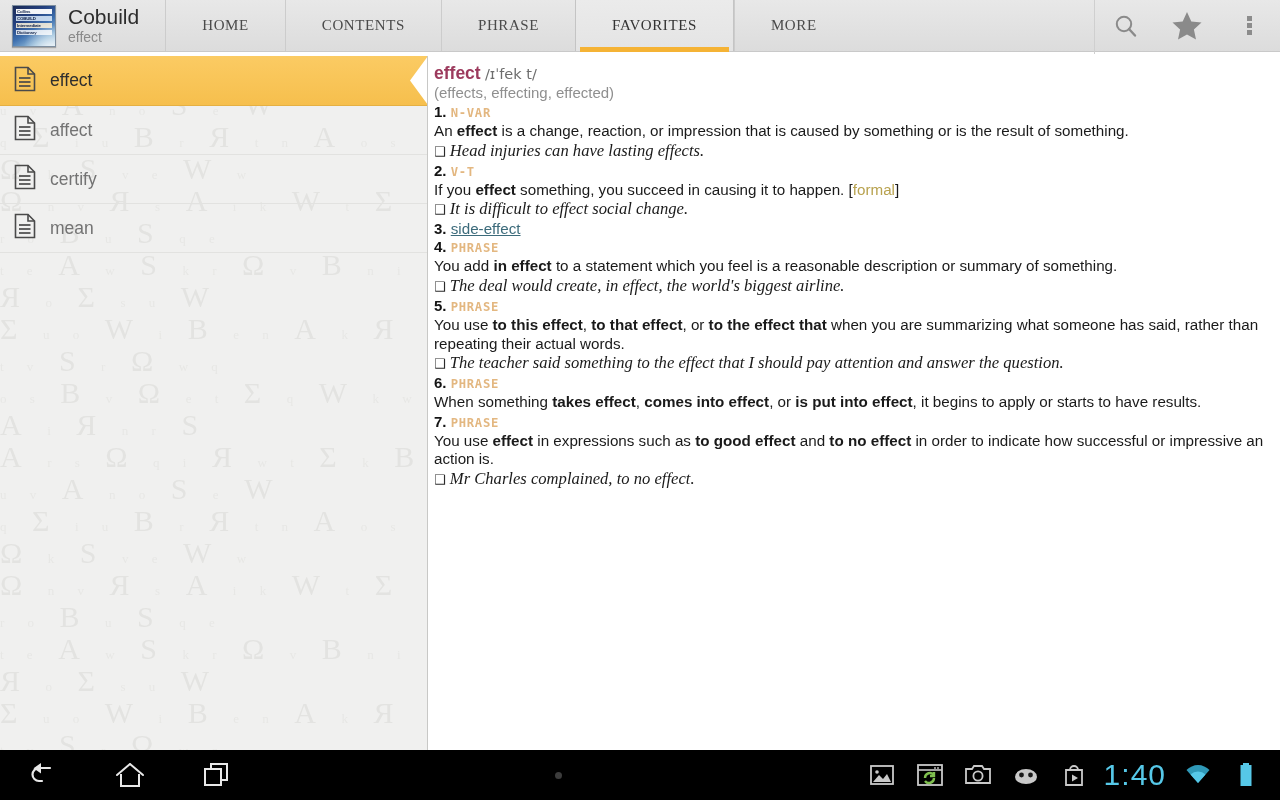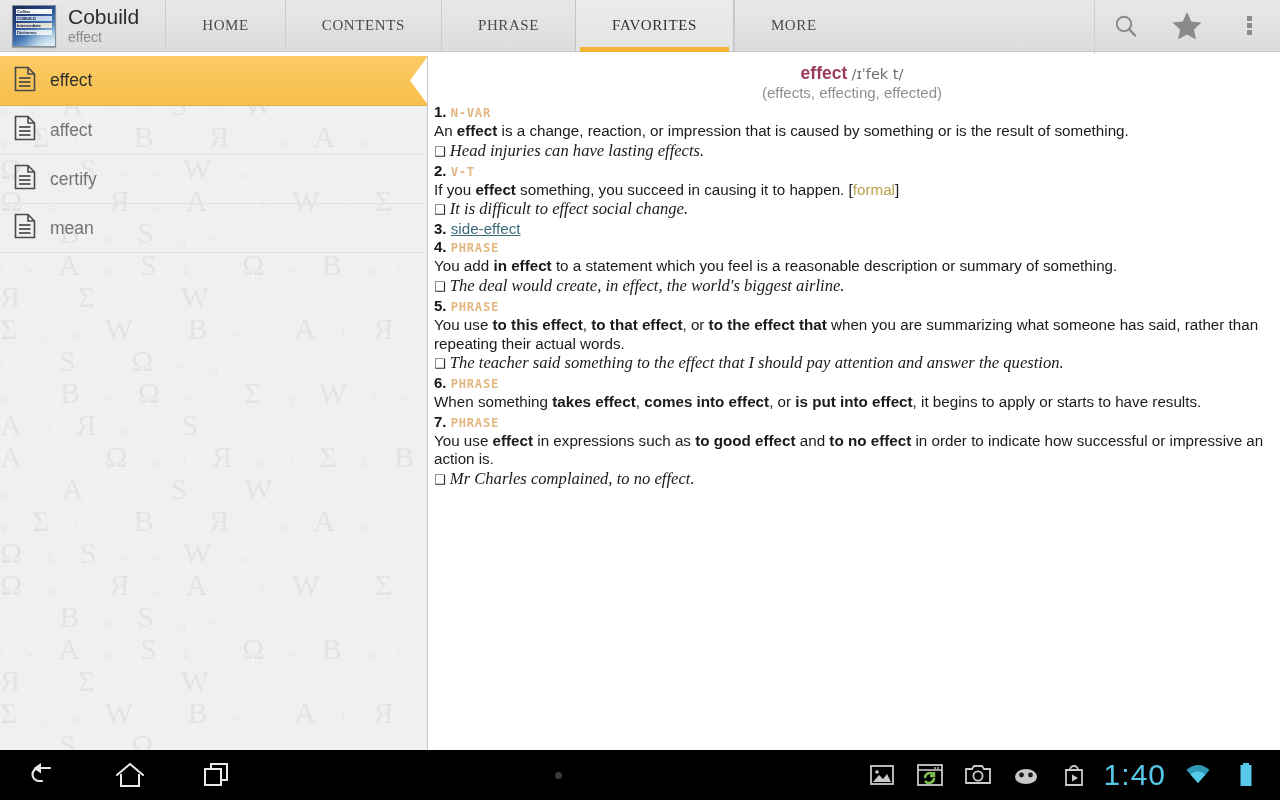--- a/index.html
+++ b/index.html
@@ -152,21 +152,21 @@
   .def { }
   .def b { font-weight: bold; }
   .reg { color: #b8a24f; }
   .xref { color: #3c6b7b; font-weight: normal; text-decoration: underline; cursor: pointer; }
   .example {
     font-family: "Liberation Serif", serif;
     font-style: italic; font-size: 16.6px; color: #1a1a1a;
     line-height: 19px;
   }
   .bullet { font-family: "DejaVu Sans", sans-serif; font-style: normal; font-size: 13px; color:#2a2a2a; }
-  .line { margin: 0; text-align: center; }
+  .line { margin: 0; }
   .pos-line { line-height: 17px; margin-top: 1px; }
 
   
   .navbar {
     position: absolute; bottom: 0; left: 0;
     width: 1280px; height: 50px;
     background: #000000;
     display: flex; align-items: center; text-align: center;
   }
   .nav-left { display: flex; align-items: center; width: 260px; justify-content: space-around; }

